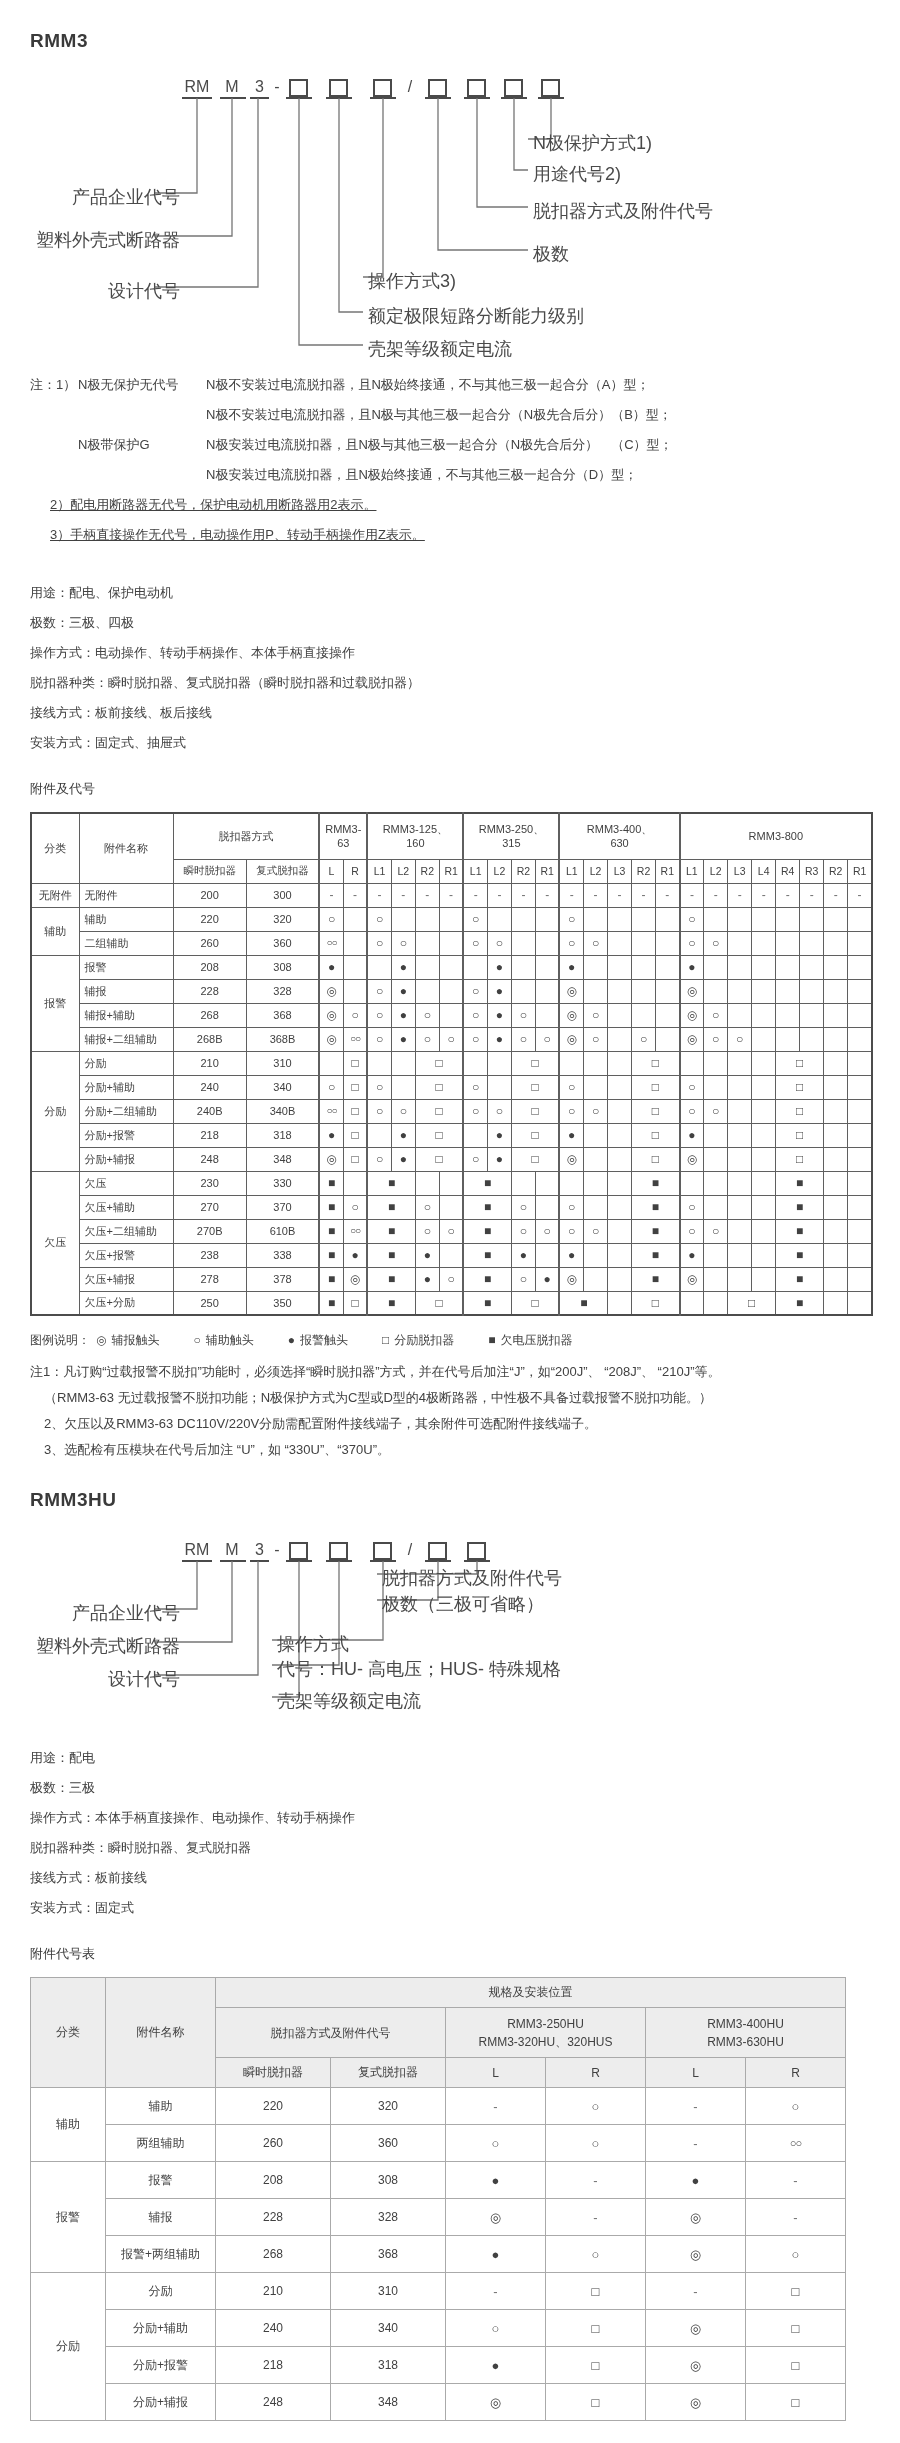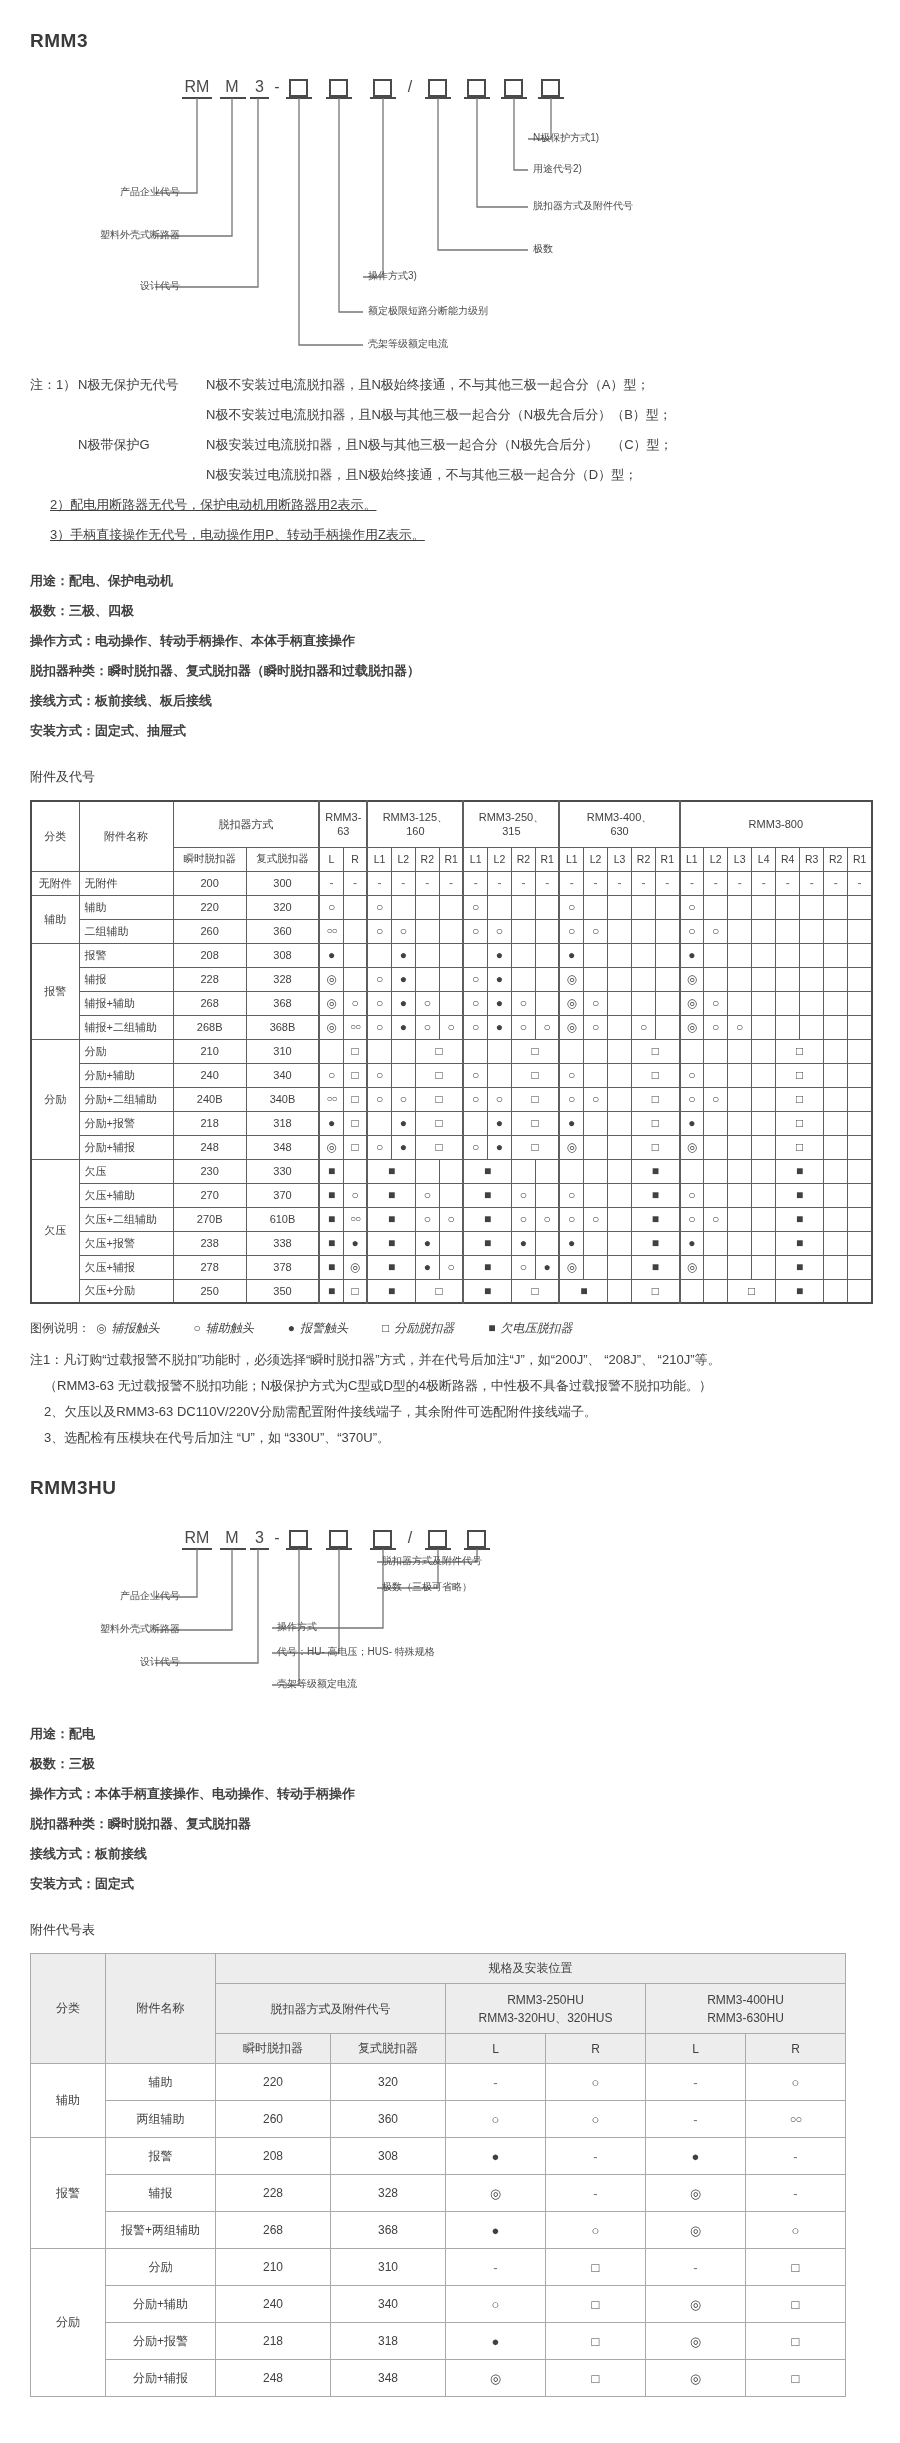--- a/index.html
+++ b/index.html
@@ -10,32 +10,32 @@
     color:#414141; font-size:13px;
   }
   .page { position:relative; width:900px; padding:30px 30px 20px 30px; }
   .h1 { font-size:19px; font-weight:bold; color:#3a3a3a; letter-spacing:0.5px; }
 
   
   .diagram { position:relative; width:840px; }
   .diagram svg { position:absolute; left:0; top:0; }
   .code-letter { position:absolute; top:22px; font-size:16px; color:#4a4a4a; text-align:center; }
   .code-box { position:absolute; top:23px; width:19px; height:18px; border:2px solid #4a4a4a; background:#fff; }
-  .dlabel { position:absolute; font-size:10px; color:#4a4a4a; white-space:nowrap; }
+  .dlabel { position:absolute; font-size:18px; color:#4a4a4a; white-space:nowrap; }
   .dlabel.left { left:0; width:150px; text-align:right; }
 
   
   .notes { margin-top:14px; }
   .note-row { display:flex; line-height:30px; }
   .note-c1 { width:48px; flex:none; }
   .note-c2 { width:128px; flex:none; }
   .note-c3 { flex:1; }
   .note-full { line-height:30px; padding-left:20px;text-decoration:underline; }
 
-  .specs { margin-top:16px;font-weight:bold; }
+  .specs { margin-top:28px; }
   .specs div { line-height:30px; }
 
   .tbl-title { margin-top:22px; font-size:13px; color:#3a3a3a; }
 
   
   table.acc { border-collapse:collapse; table-layout:fixed; margin-top:14px; width:843px; border:2px solid #4c4c4c; }
   .acc th, .acc td {
     border:1px solid #5f5f5f; padding:0; text-align:center; vertical-align:middle;
     font-weight:normal; color:#414141; font-size:11px; overflow:hidden; background:#fff;
   }
@@ -45,21 +45,21 @@
   .acc td.cat { font-size:11px; }
   .acc td.name { text-align:left; padding-left:5px; }
   .acc td.mk { font-size:12px; line-height:1; }
   .acc td.mk.dbl { font-size:10px; letter-spacing:-1px; }
   .acc td.mk.dash { color:#707070; }
   .acc .gb { border-left-width:2px; }
 
   
   .legend { display:flex; align-items:center; margin-top:16px; font-size:12px; color:#414141; }
   .legend .cap { margin-right:6px; }
-  .legend .item { margin-right:34px; white-space:nowrap;font-style:italic; }
+  .legend .item { margin-right:34px; white-space:nowrap; }
   .legend .sym { margin-right:5px; font-size:12px; }
 
   .footnotes { margin-top:10px; }
   .footnotes div { line-height:26px; }
   .footnotes div.ind { padding-left:14px; }
 
   
   table.hu { border-collapse:collapse; table-layout:fixed; margin-top:14px; width:815px; }
   .hu th, .hu td {
     border:1px solid #aaaaaa; padding:2px; text-align:center; vertical-align:middle;

